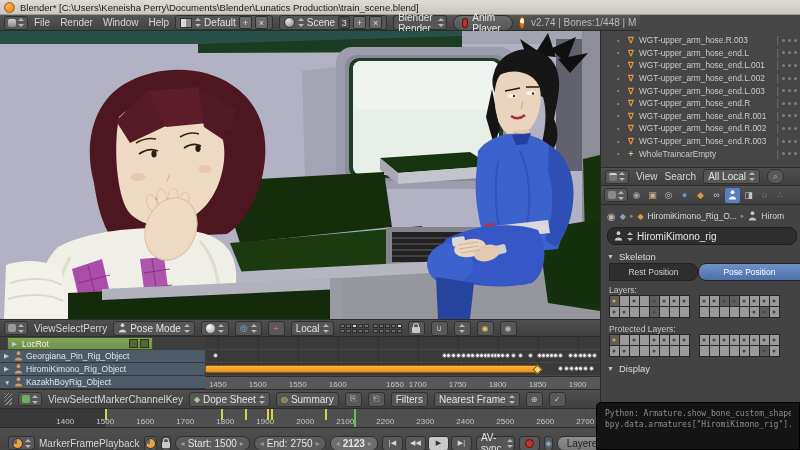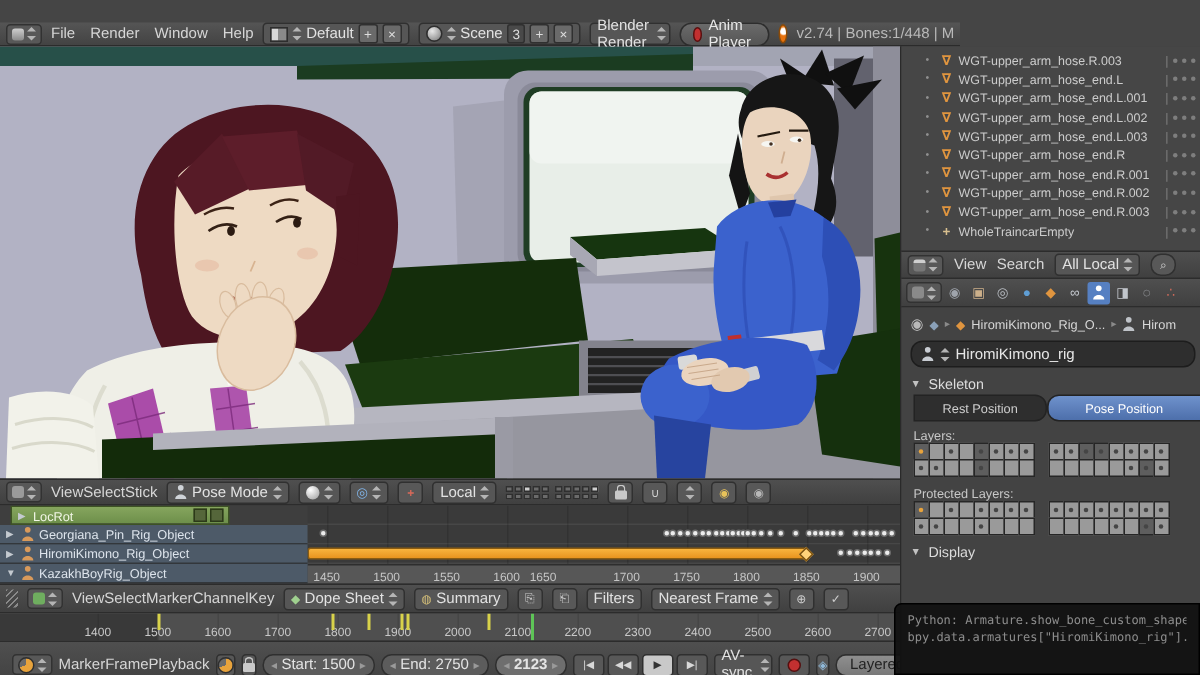--- a/index.html
+++ b/index.html
@@ -138,20 +138,24 @@
   #tooltip .t1{color:#ececec;font-size:9.5px;margin-bottom:5px;white-space:nowrap;overflow:hidden;}
   #tooltip .py{color:#8d8d8d;font-family:"DejaVu Sans Mono","Liberation Mono",monospace;font-size:8px;
     white-space:nowrap;overflow:hidden;line-height:11px;}
   .person{display:inline-flex;}
 </style>
 </head>
 <body>
 
 <div id="app">
 
+  <div id="titlebar">
+    <span class="blicon"></span>
+    <span>Blender* [C:\Users\Keneisha Perry\Documents\Blender\Lunatics Production\train_scene.blend]</span>
+  </div>
 
   <div id="infobar">
     <span class="ed-btn">
         <span class="ed-ico info"></span>
         <span class="updn"></span>
       </span>
     <nav id="info-menus">
         <span class="menu-item">File</span>
         <span class="menu-item">Render</span>
         <span class="menu-item">Window</span>
@@ -295,21 +299,21 @@
         <path d="M6,234 C26,227 52,229 62,240 L66,288 L4,288 Z" fill="#f2f2ea"></path>
         <path d="M10,252 C30,246 50,247 62,254 M8,268 C28,262 50,263 63,270" stroke="#d9d9cb" stroke-width="2" fill="none"></path>
       </g>
     </svg>
 
     <div id="vp-header" class="hdr">
       <span class="ed-btn">
           <span class="ed-ico"></span>
           <span class="updn"></span>
         </span>
-      <nav id="vp-menus"><span class="menu-item">View</span><span class="menu-item">Select</span><span class="menu-item">Stick</span></nav>
+      <nav id="vp-menus"><span class="menu-item">View</span><span class="menu-item">Select</span><span class="menu-item">Perry</span></nav>
       <span class="dd">
         <span class="person">
             <span style="display: inline-flex;">
               <svg width="9" height="10" viewBox="0 0 9 10">
                 <circle cx="4.5" cy="2.2" r="1.9" fill="#cfd3d8"></circle>
                 <path d="M0.8,9.6 C0.8,5.6 8.2,5.6 8.2,9.6 Z" fill="#cfd3d8"></path>
               </svg>
             </span>
           </span>
         <span class="sel-text">Pose Mode</span>
@@ -368,21 +372,21 @@
     <div id="dope">
       <div id="keys">
           <div class="kstrip" style="top: 0px;"></div>
           <div class="kstrip" style="top: 13px;"></div>
           <div class="kstrip" style="top: 26px;"></div>
           <div class="druler">
             <span class="dtick" style="left: 12.7935px;">1450</span>
             <span class="dtick" style="left: 52.7733px;">1500</span>
             <span class="dtick" style="left: 92.753px;">1550</span>
             <span class="dtick" style="left: 132.733px;">1600</span>
-            <span class="dtick" style="left: 157px;">1650</span>
+            <span class="dtick" style="left: 190px;">1650</span>
             <span class="dtick" style="left: 212.692px;">1700</span>
             <span class="dtick" style="left: 252.672px;">1750</span>
             <span class="dtick" style="left: 292.652px;">1800</span>
             <span class="dtick" style="left: 332.632px;">1850</span>
             <span class="dtick" style="left: 372.611px;">1900</span>
           </div>
           <div class="dgrid" style="left: 217.794px;"></div>
           <div class="dgrid" style="left: 257.773px;"></div>
           <div class="dgrid" style="left: 297.753px;"></div>
           <div class="dgrid" style="left: 337.733px;"></div>

